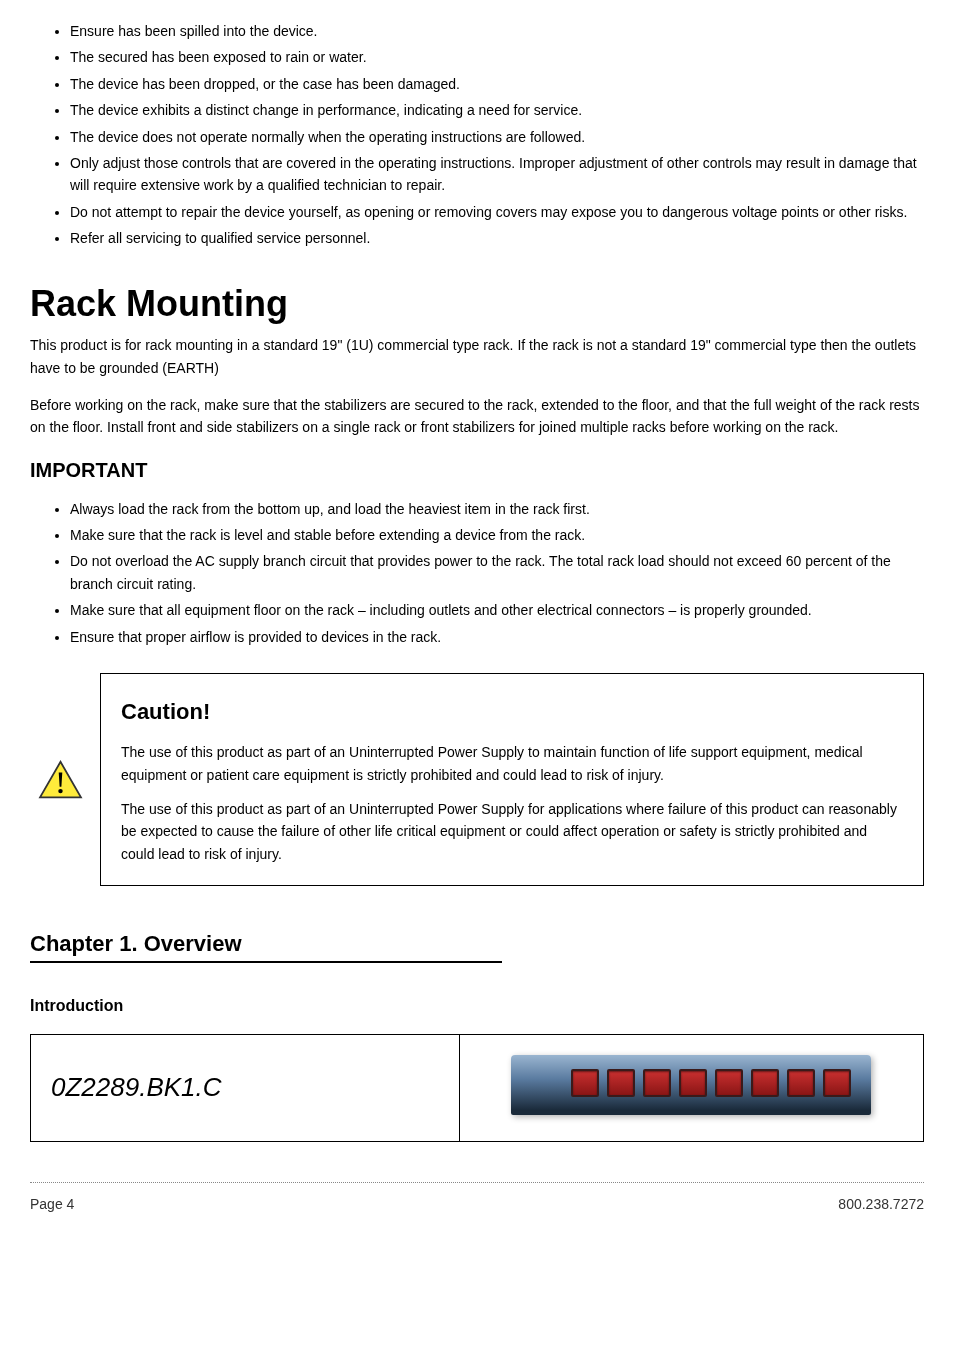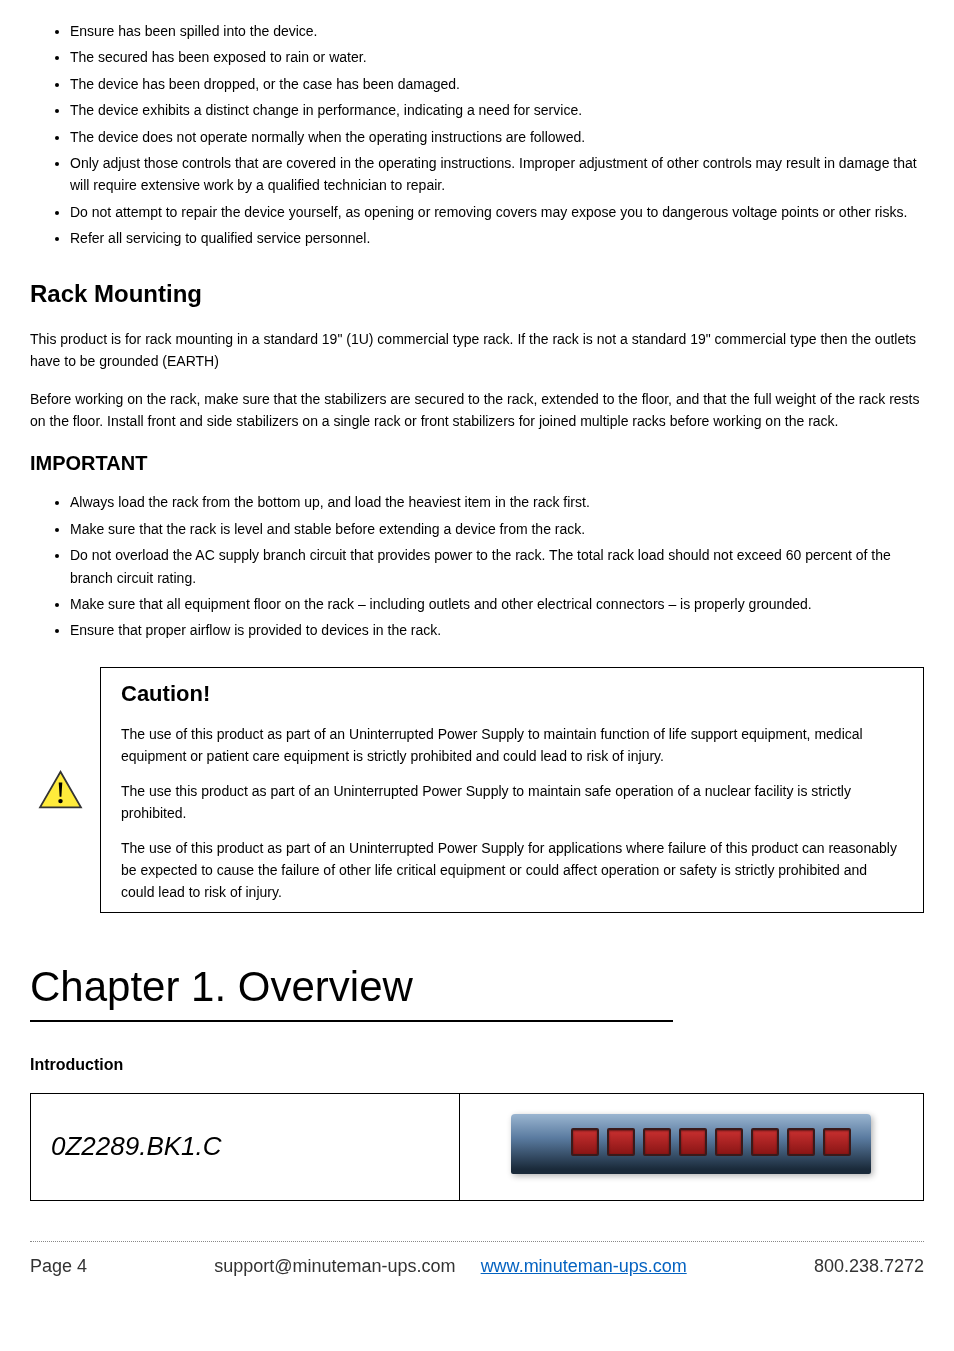--- a/index.html
+++ b/index.html
@@ -19,24 +19,24 @@
     }
     .bullet-list {
       list-style: disc;
       padding-left: 40px;
       margin-bottom: 25px;
     }
     .bullet-list li {
       margin-bottom: 4px;
     }
     .main-heading {
-      font-size: 24px;
+      font-size: 36px;
       font-weight: bold;
       margin-top: 25px;
-      margin-bottom: 15px;
+      margin-bottom: 2px;
     }
     .important-heading {
       font-size: 20px;
       font-weight: bold;
       margin-bottom: 12px;
     }
     .caution-heading {
       font-size: 22px;
       font-weight: bold;
       margin-bottom: 12px;
@@ -52,33 +52,33 @@
     }
     .warning-icon {
       width: 60px;
       flex-shrink: 0;
       display: flex;
       justify-content: center;
       align-items: center;
     }
     .warning-box {
       border: 1px solid #000;
-      padding: 8px 20px;
+      padding: 20px 20px;
       margin-left: 10px;
       flex-grow: 1;
     }
     .warning-box p {
       margin-bottom: 12px;
     }
     .warning-box p:last-child {
       margin-bottom: 0;
     }
     .overview-heading {
-      font-size: 42px;
-      font-weight: normal;
+      font-size: 22px;
+      font-weight: bold;
       border-bottom: 2px solid #000;
       display: inline-block;
       margin-top: 20px;
       margin-bottom: 15px;
       padding-right: 260px;
     }
     .intro-heading {
       font-size: 16px;
       font-weight: bold;
       margin-top: 15px;
@@ -130,21 +130,21 @@
       border: 2px solid #3a1a1a;
       border-radius: 2px;
       box-shadow: inset 0 1px 2px rgba(0,0,0,0.5);
     }
     .footer {
       border-top: 1px dotted #888;
       padding-top: 10px;
       margin-top: 40px;
       display: flex;
       justify-content: space-between;
-      font-size: 18px;
+      font-size: 14px;
       color: #333;
     }
     .footer-link {
       color: #0563c1;
       text-decoration: underline;
     }
     .warning-triangle {
       width: 45px;
       height: 40px;
     }
@@ -182,21 +182,20 @@
   <div class="warning-icon">
     <svg class="warning-triangle" viewBox="0 0 50 45">
       <path d="M 25 2 L 48 42 L 2 42 Z" fill="#ffeb3b" stroke="#333" stroke-width="2"></path>
       <path d="M 23 14 L 27 14 L 26 30 L 24 30 Z" fill="#000"></path>
       <circle cx="25" cy="35" r="2.5" fill="#000"></circle>
     </svg>
   </div>
   <div class="warning-box">
     <h3 class="caution-heading">Caution!</h3>
     <p>The use of this product as part of an Uninterrupted Power Supply to maintain function of life support equipment, medical equipment or patient care equipment is strictly prohibited and could lead to risk of injury.</p>
-    <p>The use this product as part of an Uninterrupted Power Supply to maintain safe operation of a nuclear facility is strictly prohibited.</p>
     <p>The use of this product as part of an Uninterrupted Power Supply for applications where failure of this product can reasonably be expected to cause the failure of other life critical equipment or could affect operation or safety is strictly prohibited and could lead to risk of injury.</p>
   </div>
 </div>
 
 <h1 class="overview-heading">Chapter 1. Overview</h1>
 
 <h2 class="intro-heading">Introduction</h2>
 
 <table class="product-table">
   <tbody>
@@ -215,22 +214,17 @@
           <div class="switch"></div>
         </div>
       </div>
     </td>
   </tr>
 </tbody>
   </table>
 
 <div class="footer">
   <span>Page 4</span>
-  <span>
-    <span>support@minuteman-ups.com</span>
-    &nbsp;&nbsp;&nbsp;
-    <a href="#" class="footer-link">www.minuteman-ups.com</a>
-  </span>
   <span>800.238.7272</span>
 </div>
 
 
 
 
 </body></html>

